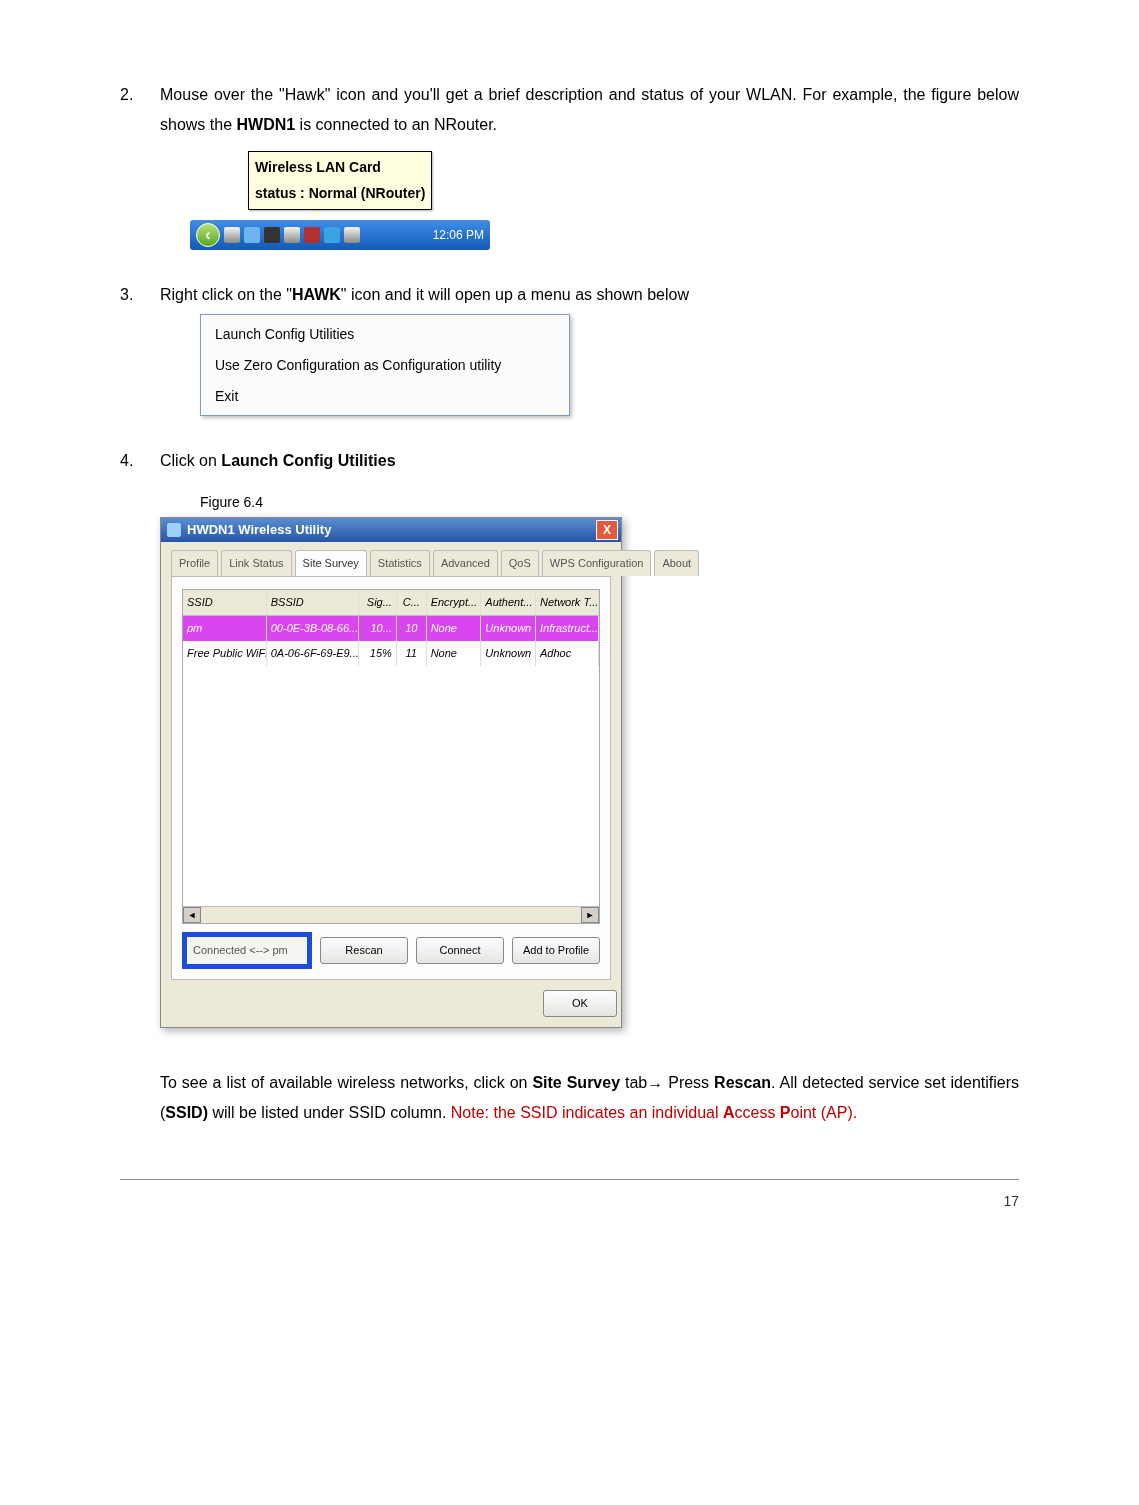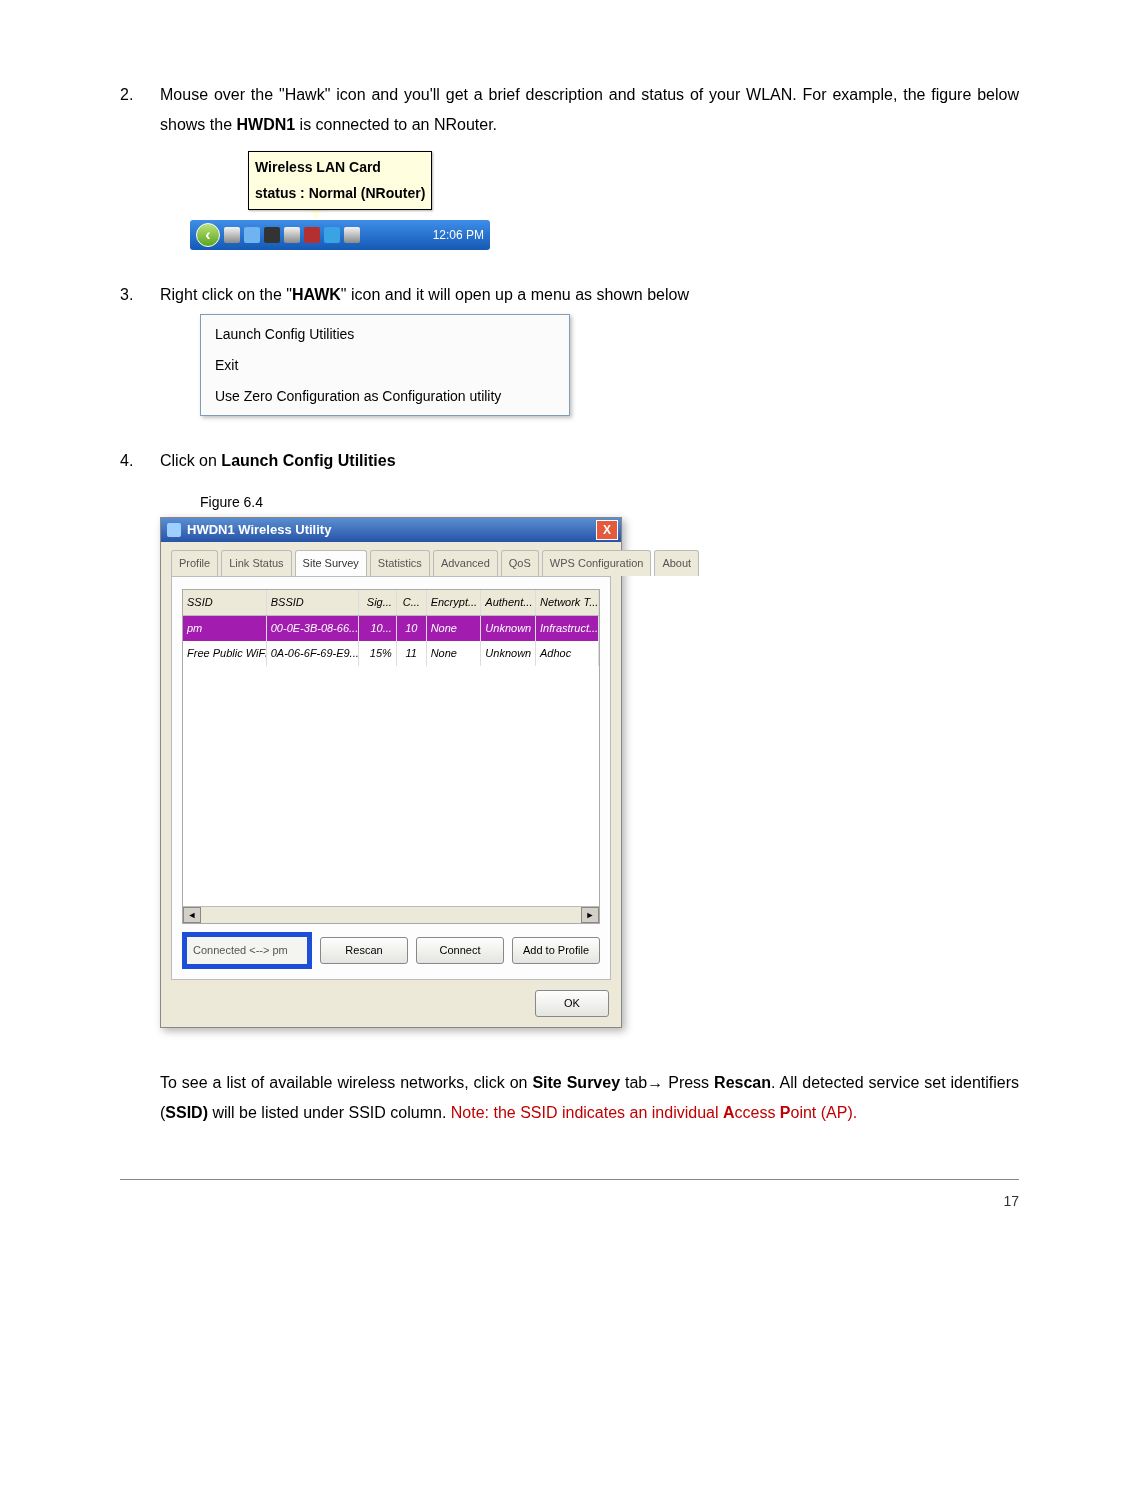--- a/index.html
+++ b/index.html
@@ -79,30 +79,30 @@
   .grid-head,.grid-row{display:flex;font-size:11px;}
   .grid-head{background:#ece9d8;border-bottom:1px solid #bbb;}
   .grid-head>div,.grid-row>div{padding:2px 4px;border-right:1px solid #ddd;white-space:nowrap;overflow:hidden;}
   .c-ssid{width:90px;}
   .c-bssid{width:100px;}
   .c-sig{width:35px;text-align:right;}
   .c-ch{width:25px;text-align:center;}
   .c-enc{width:55px;}
   .c-auth{width:55px;}
   .c-net{width:65px;}
-  .grid-row.sel{background:#a21caf;color:#fff;}
+  .grid-row.sel{background:#d946ef;color:#fff;}
   .grid-body{flex:1;overflow:hidden;}
   .hscroll{height:16px;background:#ece9d8;border-top:1px solid #bbb;display:flex;align-items:center;}
   .hscroll .arrow{width:16px;height:14px;background:#d4d0c8;border:1px solid #888;display:flex;align-items:center;justify-content:center;font-size:9px;}
   .hscroll .track{flex:1;}
   .bottom-row{display:flex;align-items:center;margin-top:8px;gap:8px;}
   .status-box{flex:1;border:5px solid #1d4ed8;background:#f4f4f0;padding:3px 6px;font-size:11px;color:#555;}
   .btn{border:1px solid #888;background:linear-gradient(#fefefe,#e4e4e0);
     font-size:11px;padding:2px 0;width:86px;text-align:center;border-radius:3px;cursor:default;}
-  .ok-row{display:flex;justify-content:flex-end;padding:10px 12px;}
+  .ok-row{display:flex;justify-content:flex-end;padding:10px 4px;}
   .ok-btn{border:1px solid #888;background:linear-gradient(#fefefe,#e4e4e0);
     font-size:11px;padding:2px 0;width:72px;text-align:center;border-radius:3px;}
 
   .body-para{margin-top:40px;padding-left:40px;}
   hr.footer{margin-top:50px;border:none;border-top:1px solid #888;}
   .pgnum{text-align:right;font-size:14px;color:#333;margin-top:6px;}
 </style>
 </head>
 <body>
 
@@ -138,22 +138,22 @@
     </div>
   </li>
 
   <li>
     <span class="num">3.</span>
     <div>
       <span>Right click on the "</span><b>HAWK</b><span>" icon and it will open up a menu as shown below</span>
     </div>
     <div class="context-menu">
       <div>Launch Config Utilities</div>
+      <div>Use Zero Configuration as Configuration utility</div>
       <div>Exit</div>
-      <div>Use Zero Configuration as Configuration utility</div>
     </div>
   </li>
 
   <li>
     <span class="num">4.</span>
     <div>
       <span>Click on </span><b>Launch Config Utilities</b>
     </div>
 
     <div class="fig-label">Figure 6.4</div>

